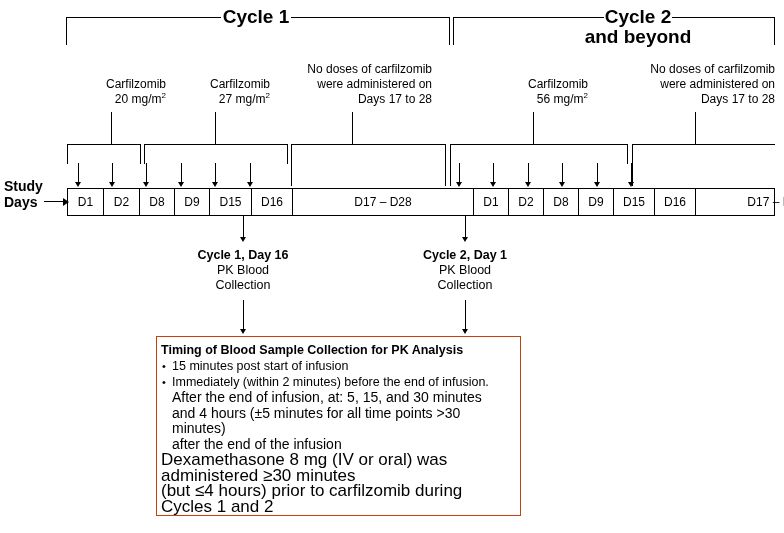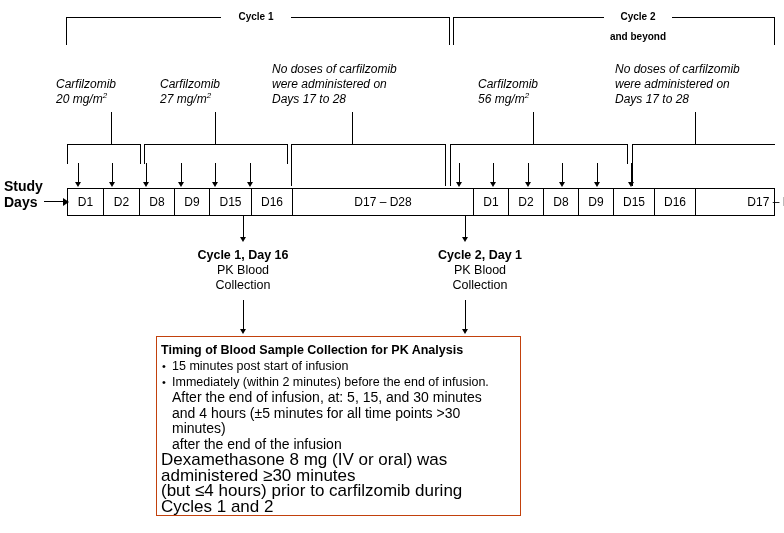--- a/index.html
+++ b/index.html
@@ -17,36 +17,35 @@
     overflow: hidden;
   }
 
   
   .hline { position: absolute; background: #000; height: 1px; }
   .vline { position: absolute; background: #000; width: 1px; }
 
   
   .cycle-label {
     position: absolute;
-    font-size: 10px;
+    font-size: 19px;
     font-weight: bold;
     text-align: center;
     line-height: 18px;
     background: #fff;
     white-space: nowrap;
   }
 
   
   .annot {
     position: absolute;
     font-size: 12px;
     line-height: 15px;
-    text-align: left;
+    text-align: right;
     white-space: nowrap;
-    font-style: italic;
   }
   .annot sup { font-size: 8px; vertical-align: super; line-height: 0; }
 
   
   #timeline {
     position: absolute;
     left: 67px;
     top: 188px;
     height: 28px;
     width: 708px;
@@ -307,21 +306,21 @@
   <div class="arrowhead-down" style="left:462px; top:237px;"></div>
   <div class="vline" style="left:465px; top:300px; height:30px;"></div>
   <div class="arrowhead-down" style="left:462px; top:329px;"></div>
 
   <div class="pk-callout" style="left:168px; top:248px; width:150px;">
     <div class="pk-title">Cycle 1, Day 16</div>
     <div>PK Blood</div>
     <div>Collection</div>
   </div>
 
-  <div class="pk-callout" style="left:408px; top:248px; width:144px;">
+  <div class="pk-callout" style="left:393px; top:248px; width:144px;">
     <div class="pk-title">Cycle 2, Day 1</div>
     <div>PK Blood</div>
     <div>Collection</div>
   </div>
 
   <div id="info-box">
     <div class="box-title">Timing of Blood Sample Collection for PK Analysis</div>
     <ul>
         <li>15 minutes post start of infusion</li>
         <li>Immediately (within 2 minutes) before the end of infusion.</li>

